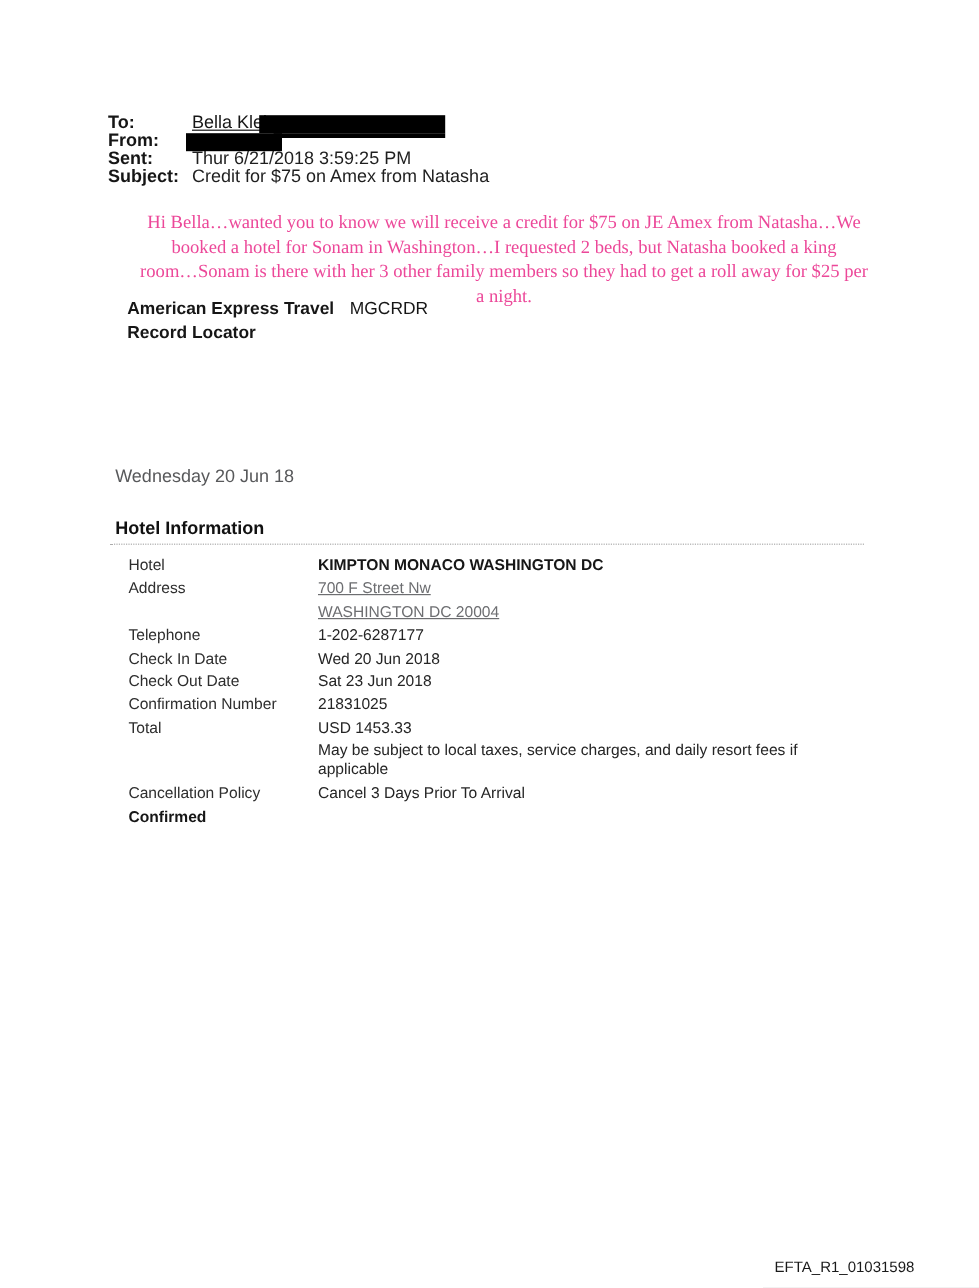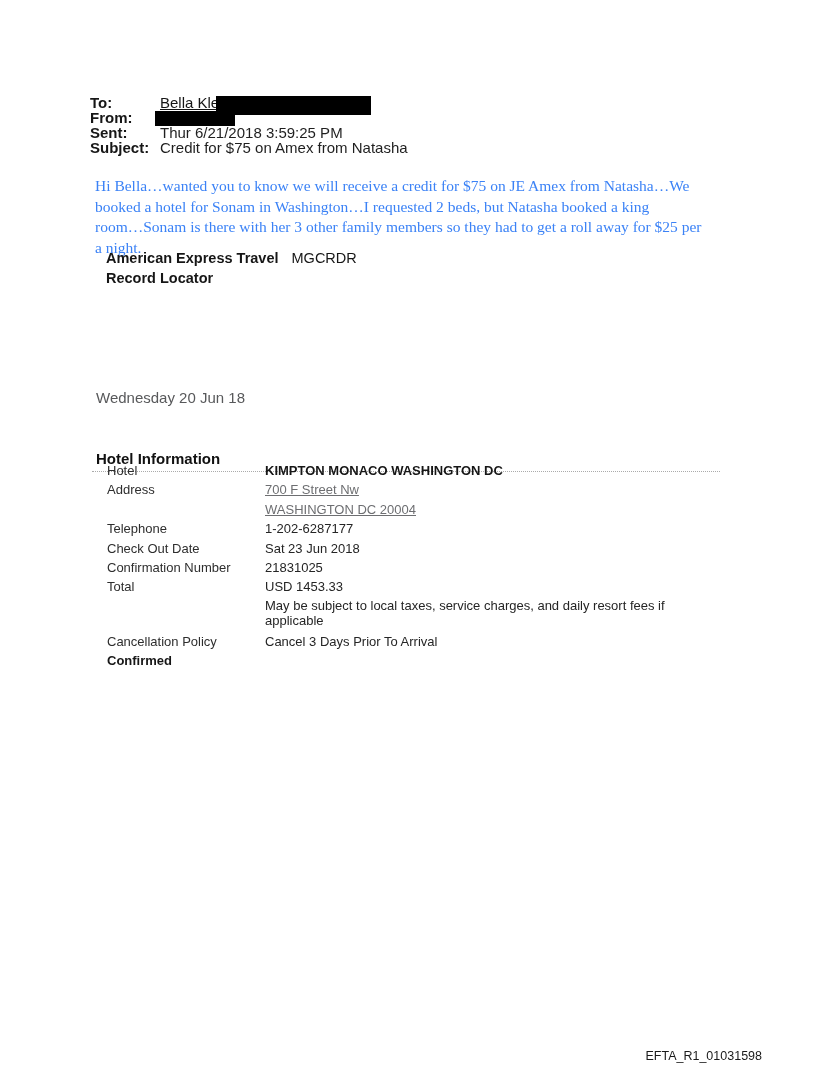--- a/index.html
+++ b/index.html
@@ -23,37 +23,37 @@
 
   .redaction { position:absolute; background:#000; }
   .redaction-to      { left:216px; top:96px;  width:155px; height:15px; }
   .redaction-to-tail { left:228px; top:111px; width:143px; height:4px; }
   .redaction-from    { left:155px; top:111px; width:80px;  height:15px; }
 
   
   .email-body {
     position:absolute; left:95px; top:176px; width:650px;
     font-family:"Liberation Serif", serif;
-    font-size:15.5px; line-height:20.5px; color:#3b82f6;
+    font-size:15.5px; line-height:20.5px; color:#ec4899;text-align:center;
   }
 
   
   .amex { position:absolute; left:106px; top:248px; font-size:14.5px; line-height:20px; color:#161616; }
   .amex-title { font-weight:bold; }
   .amex-code { font-weight:normal; margin-left:9px; }
   .amex-rl { font-weight:bold; }
 
   
   .date-heading {
     position:absolute; left:96px; top:389px;
     font-size:15px; font-weight:normal; color:#58595b;
   }
   .section-header {
     position:absolute; left:92px; top:432px; width:628px;
-    border-bottom:1px dotted #ababab; padding:0 0 3px 4px;margin-top:18px;
+    border-bottom:1px dotted #ababab; padding:0 0 3px 4px;
   }
   .section-title { font-size:15px; font-weight:bold; color:#111; }
 
   .hotel-table { position:absolute; left:107px; top:461px; width:620px; font-size:13px; color:#2e2e2e; }
   .t-row { display:flex; }
   .t-label { width:158px; flex:0 0 158px; line-height:19.4px; }
   .t-value { line-height:19.4px; color:#252525; }
   .t-value.bold { font-weight:bold; color:#161616; }
   .addr-link { display:block; color:#6d6e71; text-decoration:underline; line-height:19.4px; }
   .total-note { max-width:445px; line-height:15.5px; padding:1px 0 3px 0; }
@@ -124,20 +124,24 @@
       <span class="t-value">
         <a class="addr-link">700 F Street Nw</a>
         <a class="addr-link">WASHINGTON DC 20004</a>
       </span>
     </div>
     <div class="t-row">
       <span class="t-label">Telephone</span>
       <span class="t-value">1-202-6287177</span>
     </div>
     <div class="t-row">
+      <span class="t-label">Check In Date</span>
+      <span class="t-value">Wed 20 Jun 2018</span>
+    </div>
+    <div class="t-row">
       <span class="t-label">Check Out Date</span>
       <span class="t-value">Sat 23 Jun 2018</span>
     </div>
     <div class="t-row">
       <span class="t-label">Confirmation Number</span>
       <span class="t-value">21831025</span>
     </div>
     <div class="t-row">
       <span class="t-label">Total</span>
       <span class="t-value">

